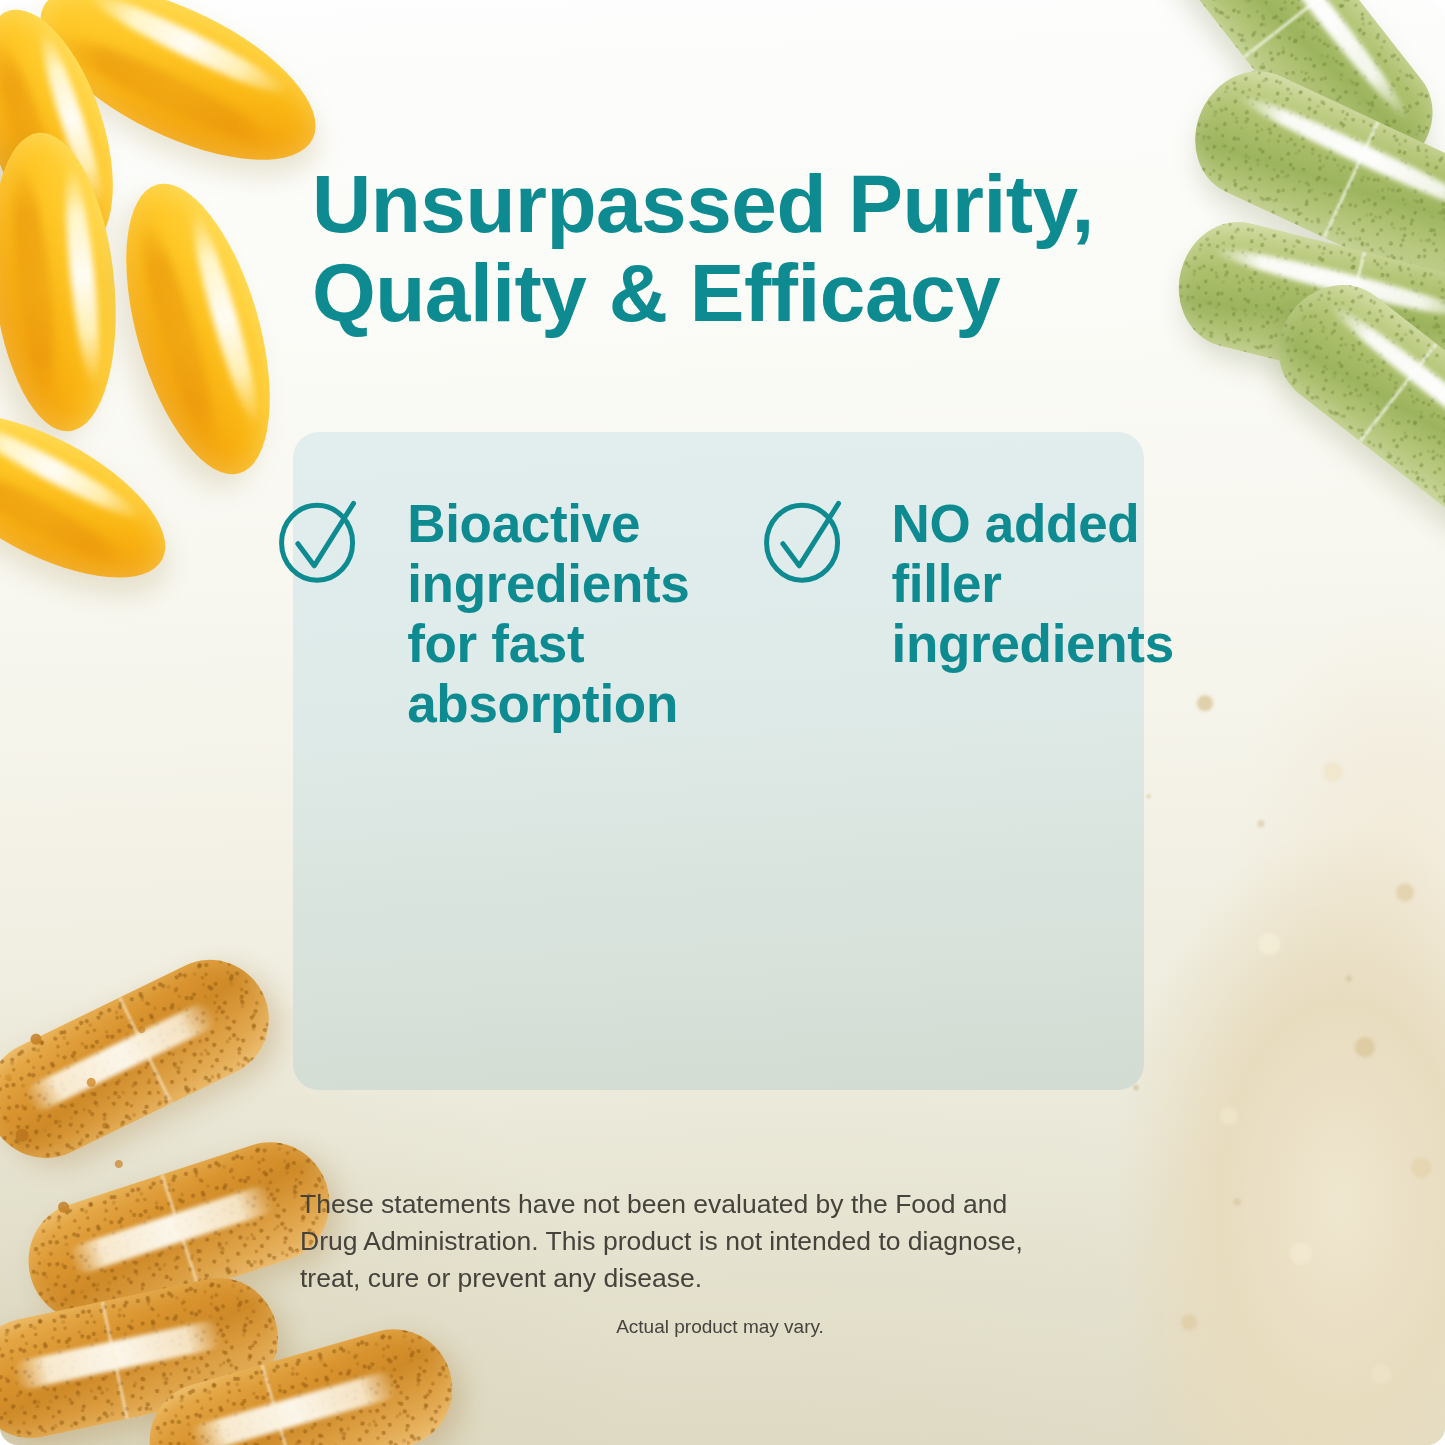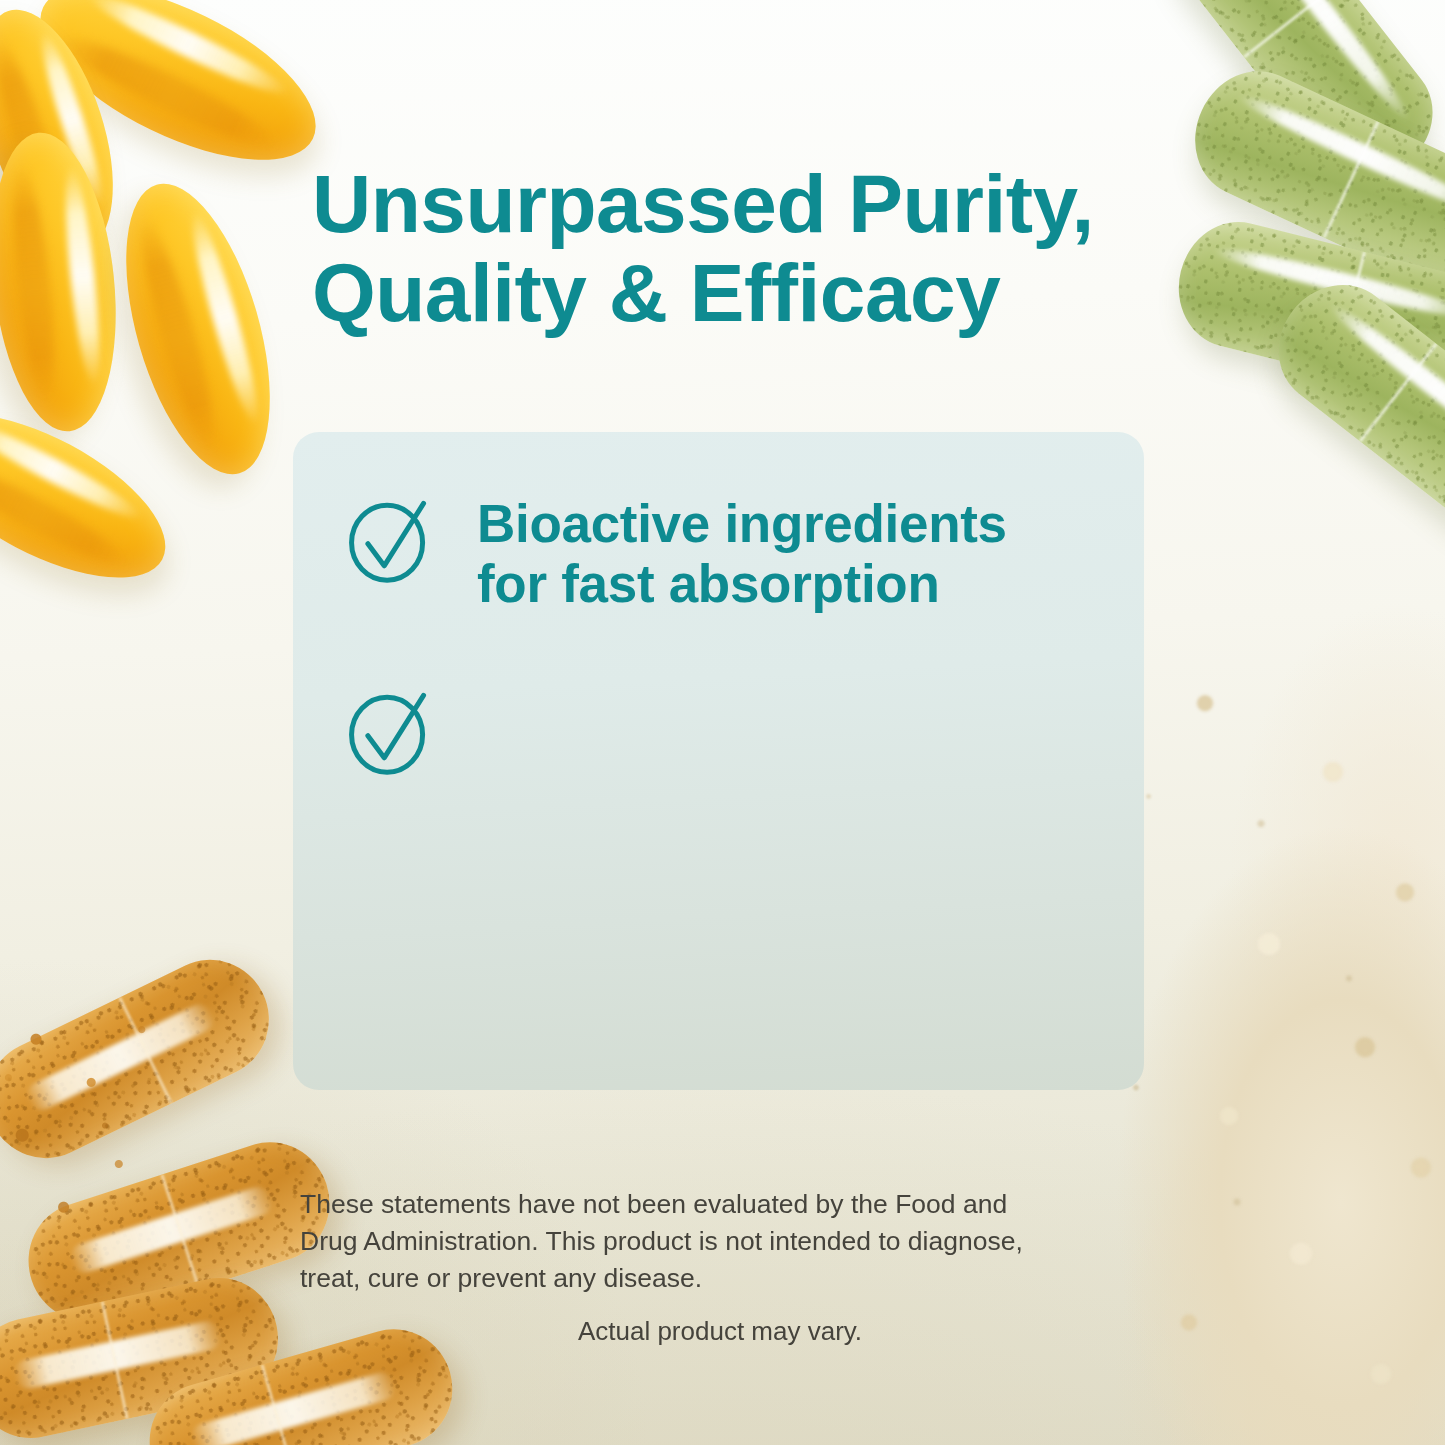--- a/index.html
+++ b/index.html
@@ -17,20 +17,21 @@
     width:1445px; height:1445px;
     background:
       linear-gradient(178deg,
         #fdfefd 0%,
         #fbfbf7 22%,
         #f7f6ee 44%,
         #f1efe2 64%,
         #e9e7d7 82%,
         #e2dfcd 100%);
     overflow:hidden;
+    border-radius:18px;
   }
 
   
   .warm-wash {
     position:absolute; inset:0;
     background:
       radial-gradient(120% 70% at 50% 118%, rgba(214,206,174,.55) 0%, rgba(214,206,174,0) 62%),
       radial-gradient(60% 48% at 3% 100%, rgba(205,195,160,.40) 0%, rgba(205,195,160,0) 70%);
     pointer-events:none;
   }
@@ -61,21 +62,21 @@
         #d9e3dd 72%,
         #d3dcd2 100%);
     z-index:5;
   }
 
   .benefit-list {
     position:absolute;
     left:48px; top:56px;
     right:40px;
     display:flex;
-    flex-direction:column;
+    flex-direction:row;
     gap:66px;
     justify-content:center;
   }
 
   .benefit-row {
     display:flex;
     align-items:flex-start;
     gap:40px;
   }
 
@@ -107,21 +108,21 @@
     line-height:1.40;
     white-space:pre-line;
     z-index:6;
   }
   .actual-product {
     position:absolute;
     left:300px; top:1316px;
     width:840px;
     text-align:center;
     color:#45433c;
-    font-size:26px;
+    font-size:19px;
     z-index:6;
   }
 
   
   .photo { position:absolute; z-index:3; }
 
   
   .softgel {
     position:absolute;
     border-radius:50% / 50%;
@@ -453,20 +454,22 @@
       </div>
 
 
       <div class="benefit-row">
         <span class="check-icon">
           <svg viewBox="0 0 100 100" fill="none" xmlns="http://www.w3.org/2000/svg">
             <ellipse cx="48" cy="55" rx="37" ry="39" stroke="#0e8b91" stroke-width="5.2"></ellipse>
             <path d="M28 56 L45 79 L86 14" stroke="#0e8b91" stroke-width="5.2" stroke-linecap="round" stroke-linejoin="round"></path>
           </svg>
         </span>
+        <div class="benefit-text">NO added filler
+ingredients</div>
       </div>
 
     </div>
   </div>
 
   <p class="disclaimer">These statements have not been evaluated by the Food and
 Drug Administration. This product is not intended to diagnose,
 treat, cure or prevent any disease.</p>
 
   <p class="actual-product">Actual product may vary.</p>

